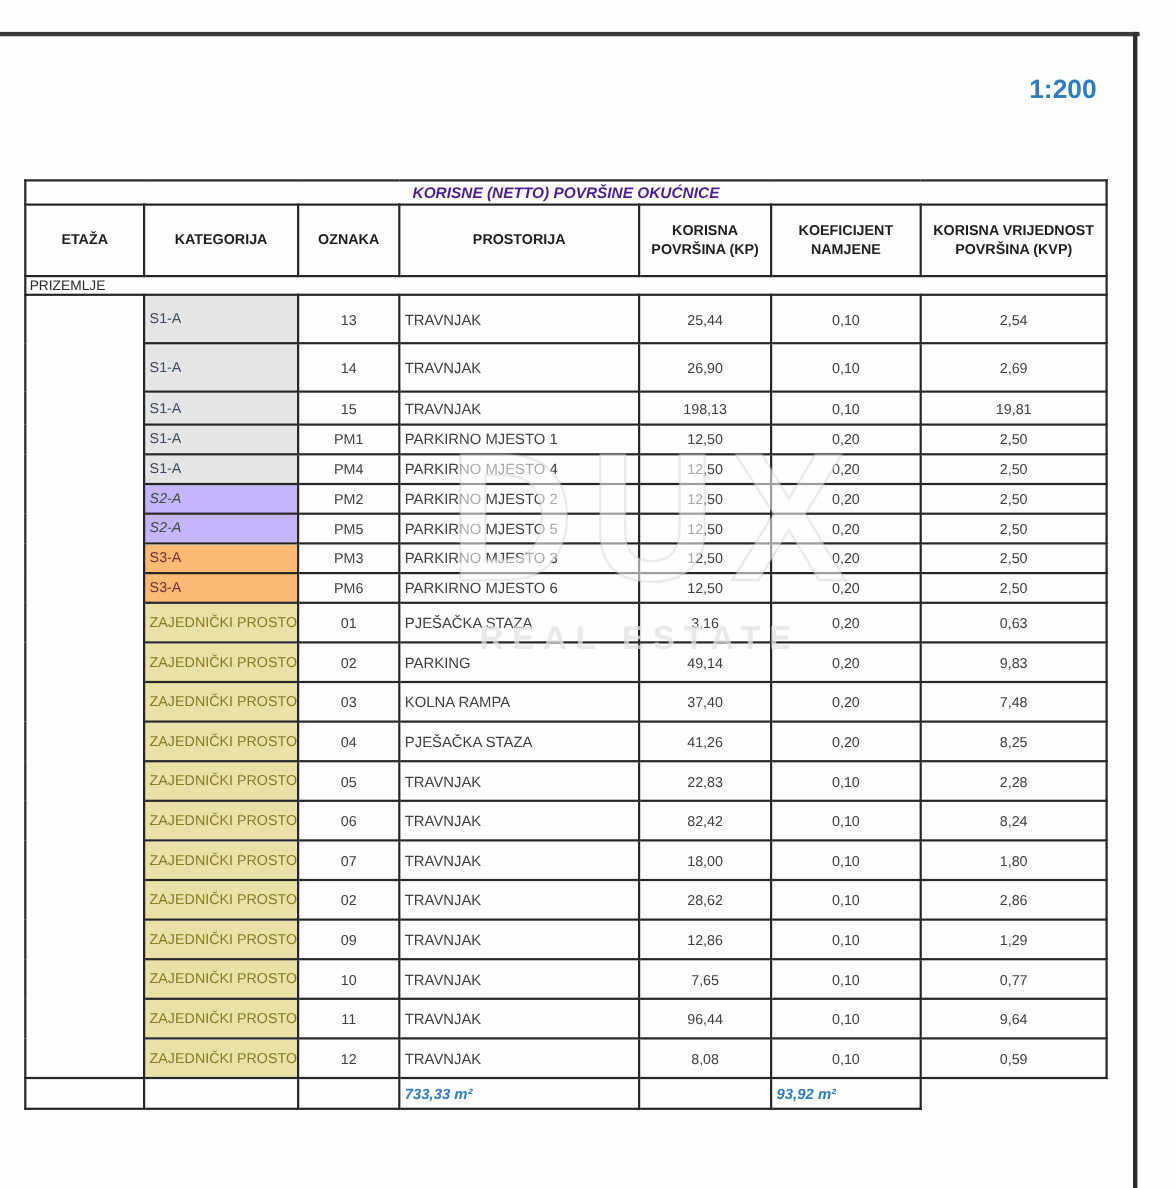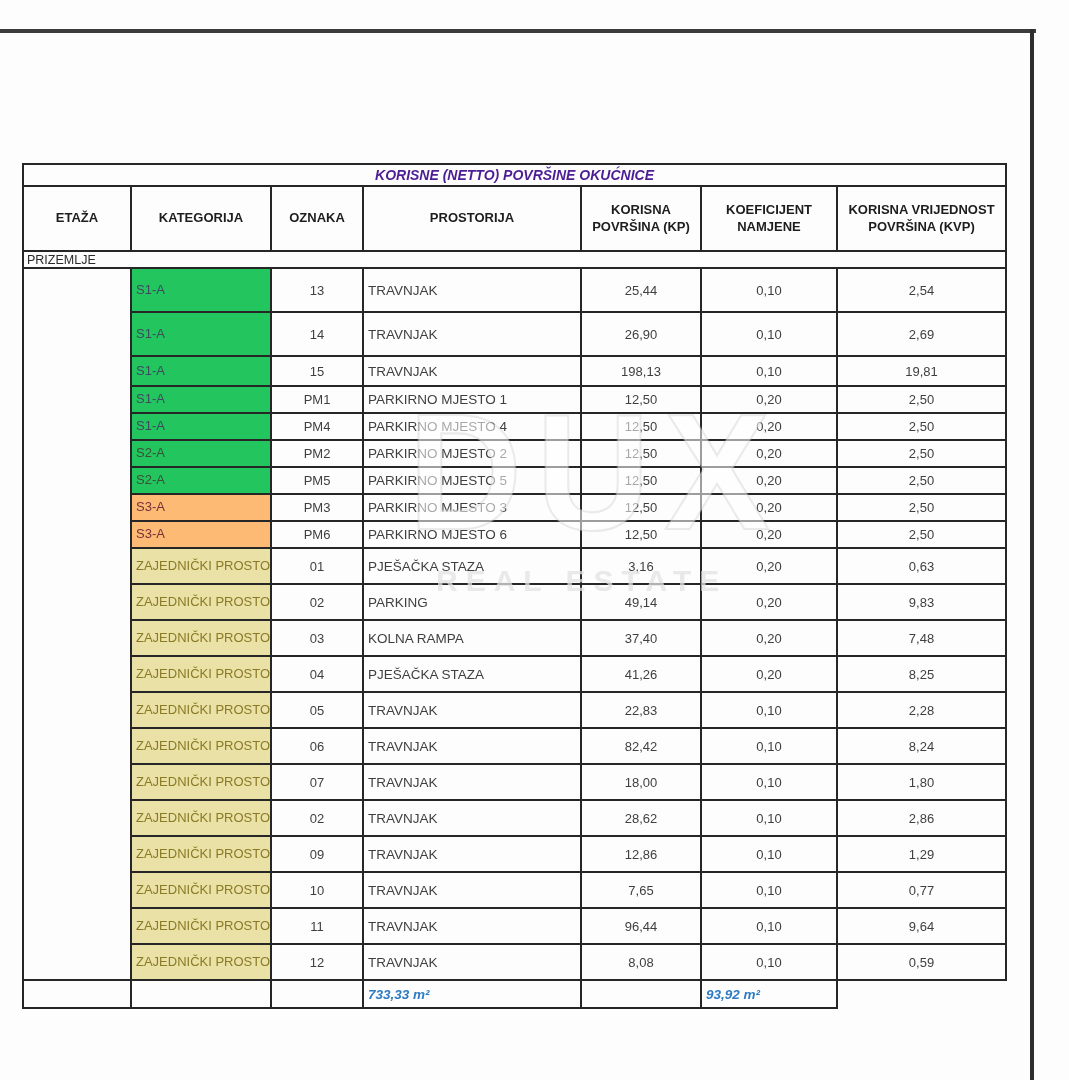--- a/index.html
+++ b/index.html
@@ -34,22 +34,22 @@
   }
   tr.header-row th{
     height:63px;text-align:center;vertical-align:middle;
     font-size:13px;font-weight:bold;color:#1d1d1d;
     white-space:normal;line-height:1.25;padding:0 2px;
   }
   tr.section-row td{height:15px;font-size:12.5px;color:#2a2a2a;padding-left:3px;}
   td.cat{white-space:normal;line-height:1.15;font-size:13px;padding-left:5px;vertical-align:middle;}
   td.center{text-align:center;}
   td.name{padding-left:6px;font-size:13.5px;}
-  .cat-s1{background:#22c55e;color:#3e4a5e;}
-  .cat-s2{background:#22c55e;color:#3a4f38;}
+  .cat-s1{background:#e5e5e5;color:#3e4a5e;}
+  .cat-s2{background:#c4b5fd;color:#3a4f38;font-style:italic;}
   .cat-s3{background:#fdba74;color:#743039;}
   .cat-zp{background:#eae1a6;color:#8a7a25;}
   tr.row-tall td{height:42px;}
   tr.row-med td{height:28px;}
   tr.row-pm td{height:25px;}
   tr.row-zp td{height:34px;}
   tr.total-row td{height:26px;}
   .total-val{
     font-weight:bold;font-style:italic;
     color:#2e7cc4;font-size:13.5px;
@@ -69,20 +69,21 @@
     color:rgba(225,225,225,0.75);font-weight:bold;
   }
 </style>
 </head>
 <body>
 
 <div class="frame-top"></div>
 <div class="frame-right"></div>
 
 <div class="title-block">
+  <div class="title-scale">1:200</div>
 </div>
 
 <table class="area">
   <colgroup>
     <col style="width:108px">
       <col style="width:140px">
       <col style="width:92px">
     <col style="width:218px">
       <col style="width:120px">
       <col style="width:136px">

